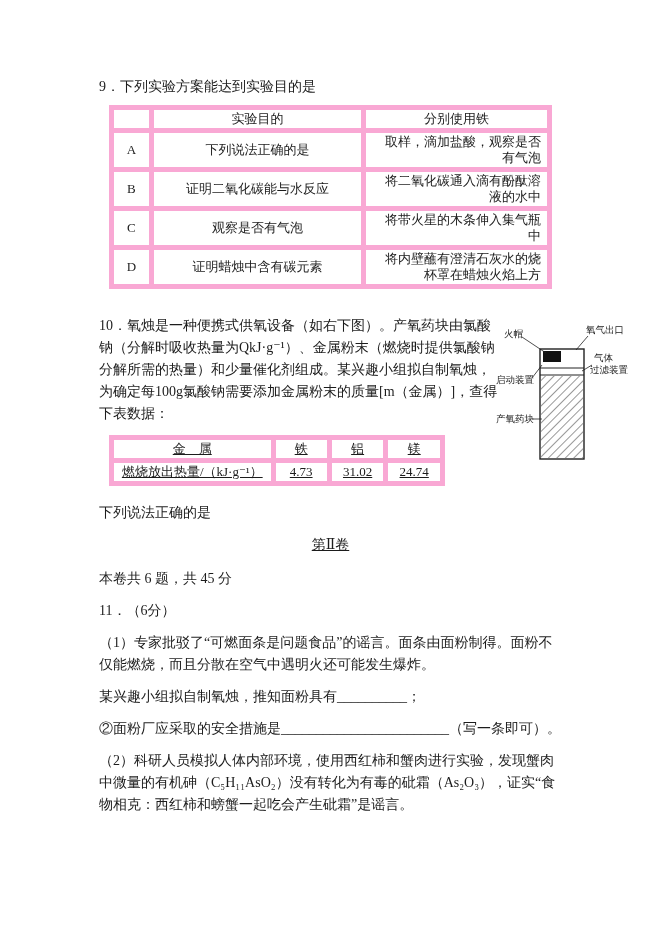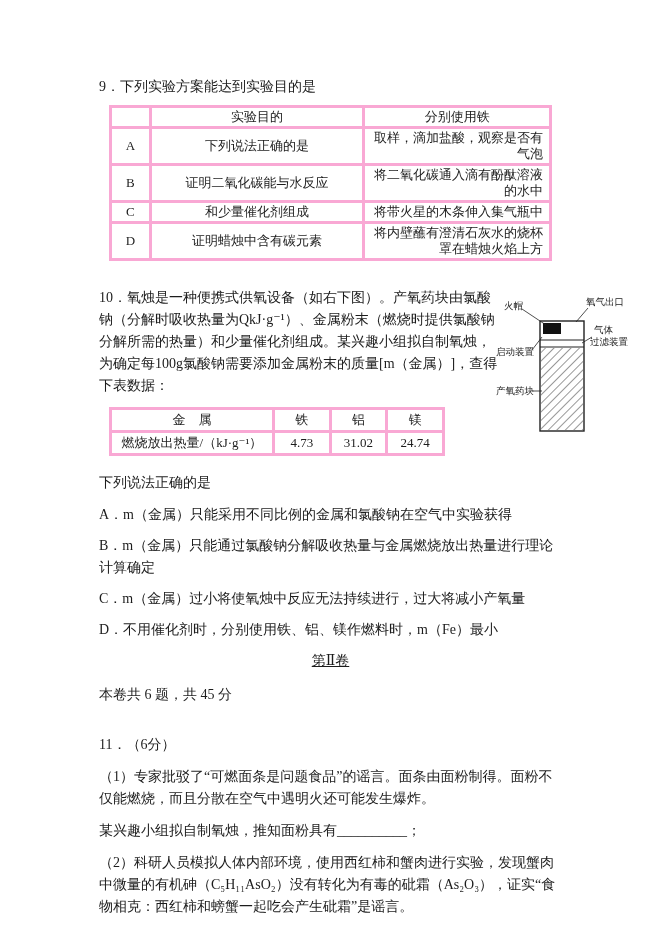--- a/index.html
+++ b/index.html
@@ -11,44 +11,44 @@
     color: #1c1c1c;
     font-size: 14px;
     overflow: hidden;
   }
   .page { padding: 76px 99px 0 99px; width: 661px; }
   p { margin: 0 0 10px 0; line-height: 22px; }
 
   .q-title { margin-bottom: 7px; }
 
   table { border-collapse: collapse; margin: 2px 0 16px 10px; font-size: 13px; }
-  td, th { border: 3px solid #f9a8d4; padding: 1px 6px; font-weight: normal; line-height: 16px; }
+  td, th { border: 5px solid #f9a8d4; padding: 1px 6px; font-weight: normal; line-height: 16px; }
 
   .q9-table { width: 443px; }
   .q9-table .c-label { width: 40px; text-align: center; }
   .q9-table .c-purpose { width: 215px; text-align: center; }
   .q9-table .c-plan { width: 188px; text-align: right; }
   .q9-table th { text-align: center; }
 
   .q10 { position: relative; }
   .q10-text { width: 400px; margin-top: 26px; }
-  .q10-table { width: 336px; }
+  .q10-table { width: 336px; text-decoration: underline; }
   .q10-table td, .q10-table th { text-align: center; height: 23px; }
   .q10-table .c-metal { width: 165px; }
   .q10-table .c-val { width: 57px; }
 
   .figure-wrap {
     position: absolute;
     top: 8px; right: -66px;
     width: 132px; height: 150px;
   }
   .options p { margin-bottom: 9px; }
 
   .section-title { text-align: center; margin: 6px 0 12px 0; text-decoration: underline; }
-  .section-sub { margin-bottom: 28px; }
+  .section-sub { margin-bottom: 10px; }
 
   .blank { letter-spacing: 0; }
 </style>
 </head>
 <body>
 
 <div class="page">
 
   <p class="q-title">9．下列实验方案能达到实验目的是</p>
 
@@ -64,21 +64,21 @@
       <td class="c-purpose">下列说法正确的是</td>
       <td class="c-plan">取样，滴加盐酸，观察是否有气泡</td>
     </tr>
     <tr>
       <td class="c-label">B</td>
       <td class="c-purpose">证明二氧化碳能与水反应</td>
       <td class="c-plan">将二氧化碳通入滴有酚酞溶液的水中</td>
     </tr>
     <tr>
       <td class="c-label">C</td>
-      <td class="c-purpose">和少量催化剂组成</td>
+      <td class="c-purpose">观察是否有气泡</td>
       <td class="c-plan">将带火星的木条伸入集气瓶中</td>
     </tr>
     <tr>
       <td class="c-label">D</td>
       <td class="c-purpose">证明蜡烛中含有碳元素</td>
       <td class="c-plan">将内壁蘸有澄清石灰水的烧杯罩在蜡烛火焰上方</td>
     </tr>
   </tbody>
     </table>
 
@@ -130,29 +130,24 @@
         <td class="c-metal">燃烧放出热量/（kJ·g⁻¹）</td>
         <td class="c-val">4.73</td>
         <td class="c-val">31.02</td>
         <td class="c-val">24.74</td>
       </tr>
     </tbody>
       </table>
 
     <p>下列说法正确的是</p>
 
-    <div class="options">
-      <p>A．m（金属）只能采用不同比例的金属和氯酸钠在空气中实验获得</p>
-      <p>B．m（金属）只能通过氯酸钠分解吸收热量与金属燃烧放出热量进行理论计算确定</p>
-      <p>C．m（金属）过小将使氧烛中反应无法持续进行，过大将减小产氧量</p>
-      <p>D．不用催化剂时，分别使用铁、铝、镁作燃料时，m（Fe）最小</p>
-    </div>
   </div>
 
   <p class="section-title">第Ⅱ卷</p>
   <p class="section-sub">本卷共 6 题，共 45 分</p>
 
   <p>11．（6分）</p>
   <p>（1）专家批驳了“可燃面条是问题食品”的谣言。面条由面粉制得。面粉不仅能燃烧，而且分散在空气中遇明火还可能发生爆炸。</p>
   <p class="blank">某兴趣小组拟自制氧烛，推知面粉具有__________；</p>
+  <p class="blank">②面粉厂应采取的安全措施是________________________（写一条即可）。</p>
   <p>（2）科研人员模拟人体内部环境，使用西红柿和蟹肉进行实验，发现蟹肉中微量的有机砷（C₅H₁₁AsO₂）没有转化为有毒的砒霜（As₂O₃），证实“食物相克：西红柿和螃蟹一起吃会产生砒霜”是谣言。</p>
 
 </div>
 
 </body></html>

